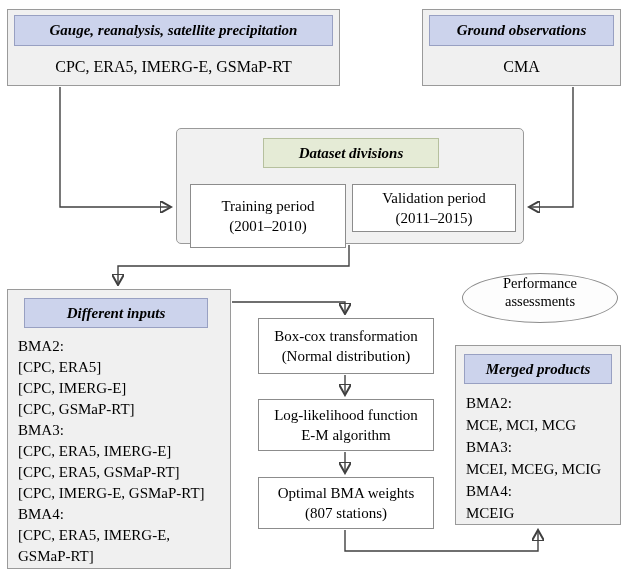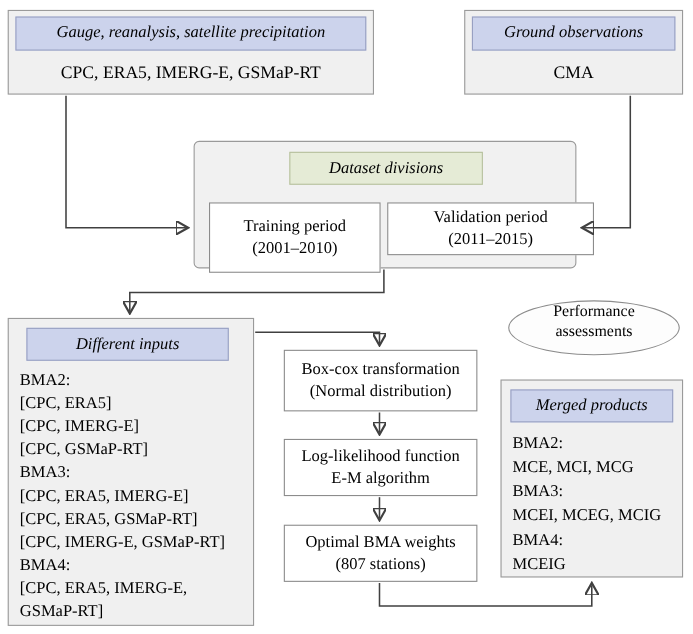--- a/index.html
+++ b/index.html
@@ -1,21 +1,21 @@
 <!DOCTYPE html>
 <html><head>
 <meta charset="utf-8">
 <style>
   * { margin:0; padding:0; box-sizing:border-box; }
   body { background:#ffffff; font-family:"Liberation Serif", serif; color:#000; }
   .canvas { position:relative; width:630px; height:576px; background:#ffffff; overflow:hidden; }
 
   .outer-box { position:absolute; background:#f0f0f0; border:1px solid #9a9a9a; }
   .chip { position:absolute; display:flex; align-items:center; justify-content:center;
-          font-weight:normal; font-style:italic; font-size:15px;
+          font-weight:bold; font-style:italic; font-size:15px;
           background:#ccd3ec; border:1px solid #98a0c2; }
   .chip.green { background:#e5ebd6; border-color:#b6c09e; }
   .box-body { position:absolute; left:0; right:0; text-align:center; font-size:16px; }
 
   .proc { position:absolute; background:#ffffff; border:1px solid #8c8c8c;
           display:flex; flex-direction:column; align-items:center; justify-content:center;
           text-align:center; font-size:15px; line-height:1.35; }
 
   .lines { position:absolute; font-size:15px; }
 
@@ -25,21 +25,21 @@
   #tl .box-body { top:48px; }
   #tr { left:422px; top:9px; width:199px; height:77px; }
   #tr .chip { left:6px; right:6px; top:5px; height:31px; }
   #tr .box-body { top:48px; }
 
   
   #dataset { position:absolute; left:176px; top:128px; width:348px; height:116px;
              background:#f1f1f1; border:1px solid #9a9a9a; border-radius:5px; }
   #dataset .chip { left:86px; width:176px; top:9px; height:30px; }
   #train { left:190px; top:184px; width:156px; height:64px; }
-  #valid { left:352px; top:184px; width:188px; height:48px; }
+  #valid { left:352px; top:184px; width:164px; height:48px; }
 
   
   #di { left:7px; top:289px; width:224px; height:280px; }
   #di .chip { left:16px; right:22px; top:8px; height:30px; }
   #di .lines { left:10px; right:2px; top:46px; line-height:21px; }
 
   
   #boxcox { left:258px; top:318px; width:176px; height:56px; }
   #loglik { left:258px; top:399px; width:176px; height:52px; }
   #optimal { left:258px; top:477px; width:176px; height:52px; }

